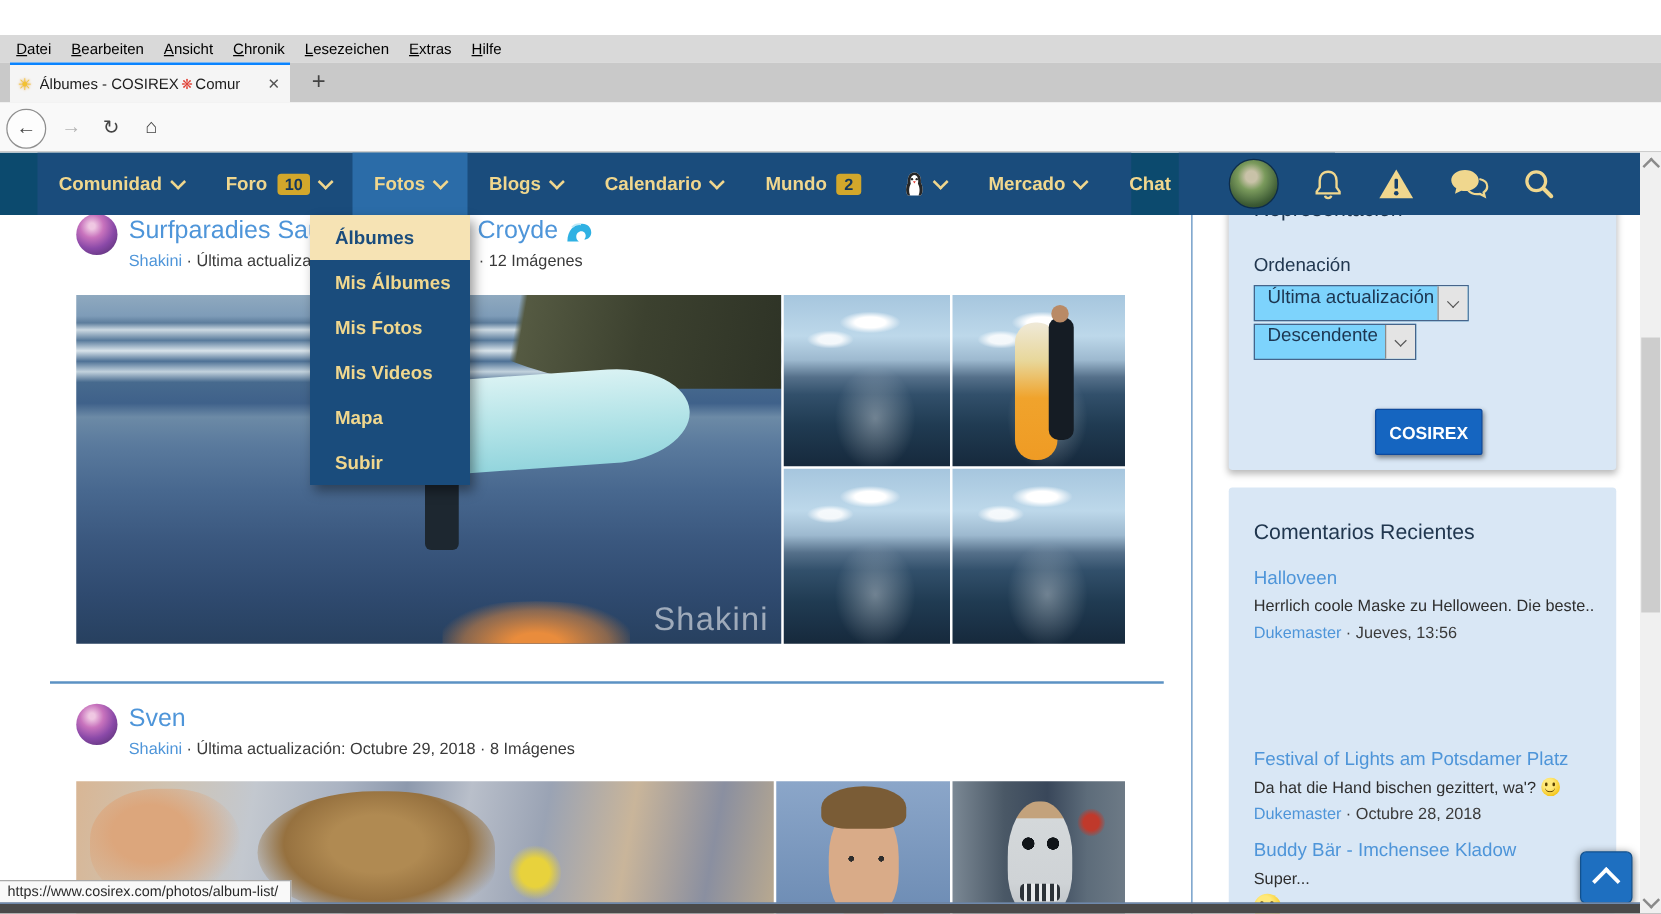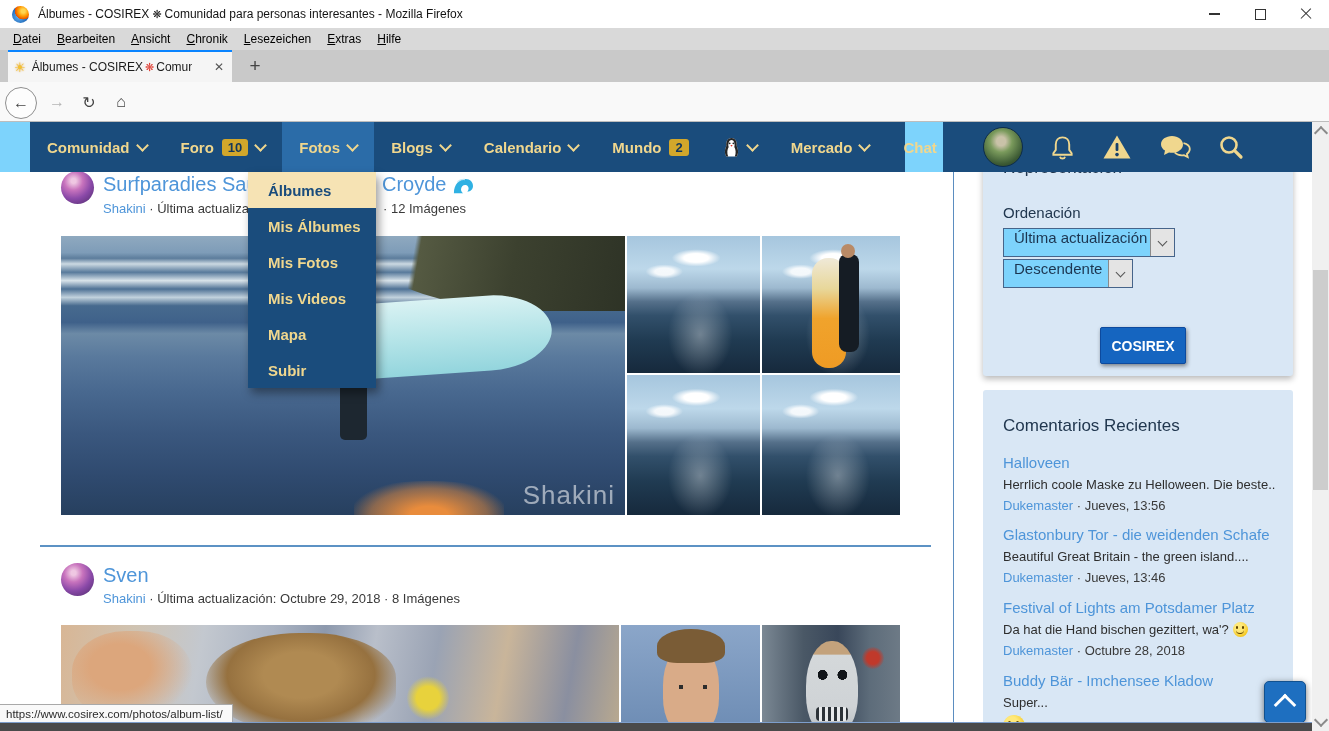--- a/index.html
+++ b/index.html
@@ -48,21 +48,21 @@
   .burger{display:flex;flex-direction:column;gap:3px;}
   .burger i{display:block;width:15px;height:2px;background:#4a4a4a;}
   
   .viewport{position:absolute;left:0;top:122px;width:1329px;height:609px;background:#fff;overflow:hidden;}
   
   .scrollbar{position:absolute;right:0;top:0;width:17px;height:100%;background:#f0f0f0;z-index:9;}
   .sb-thumb{position:absolute;left:1px;top:148px;width:15px;height:220px;background:#cdcdcd;}
   .sb-arrow{position:absolute;left:4px;width:8px;height:8px;border-right:2px solid #8a8a8a;border-bottom:2px solid #8a8a8a;}
   .sb-up{top:6px;transform:rotate(-135deg);} .sb-down{bottom:6px;transform:rotate(45deg);}
   
-  .site-nav{position:absolute;left:0;top:0;width:1068px;height:50px;background:#7dd3fc;z-index:4;text-align:center;}
+  .site-nav{position:absolute;left:0;top:0;width:1068px;height:50px;background:#0c4a6e;z-index:4;text-align:center;}
   .nav-left{position:absolute;left:30px;top:0;width:875px;height:50px;background:#1a4c7c;display:flex;align-items:center;}
   .nav-right{position:absolute;left:943px;top:0;width:369px;height:50px;background:#1a4c7c;display:flex;align-items:center;gap:27px;padding-left:40px;box-sizing:border-box;}
   .nitem{display:flex;align-items:center;gap:8px;padding:0 17px;height:50px;color:#f0d78e;font-weight:bold;font-size:15px;cursor:pointer;}
   .nitem.active{background:#2b6ca8;}
   .chev{width:7px;height:7px;border-right:2px solid #f0d78e;border-bottom:2px solid #f0d78e;transform:rotate(45deg);margin-top:-4px;}
   .nbadge{background:#d2a72b;color:#13375c;border-radius:3px;padding:1px 6px;font-size:13px;font-weight:bold;}
   .nav-avatar{width:38px;height:38px;border-radius:50%;flex:none;border:1px solid #0d2c4a;
     background:radial-gradient(circle at 45% 35%,#c9c2a8 14%,#7a9a5c 34%,#3c5a34 70%,#22361f 100%);}
   
   .dropdown{position:absolute;left:248px;top:50px;width:128px;background:#1a4c7c;box-shadow:3px 5px 9px rgba(0,0,0,.4);z-index:6;}
@@ -155,36 +155,20 @@
   .scroll-top{position:absolute;left:1264px;top:559px;width:40px;height:40px;background:#1e6fc0;border:1px solid #11518f;border-radius:5px;box-shadow:0 2px 7px rgba(0,0,0,.55);display:flex;align-items:center;justify-content:center;z-index:5;cursor:pointer;}
   .scroll-top i{width:13px;height:13px;border-top:3px solid #fff;border-left:3px solid #fff;transform:rotate(45deg);margin-top:6px;}
   .status-tooltip{position:absolute;left:0;top:582px;height:18px;background:#f9f9f9;border:1px solid #a9a9a9;border-left:none;display:flex;align-items:center;padding:0 9px 0 6px;font-size:11.5px;color:#2b2b2b;z-index:7;white-space:nowrap;}
   .bottom-edge{position:absolute;left:0;top:600px;width:100%;height:9px;background:#4a4a4a;border-top:1px solid #7d9ecb;z-index:8;}
 </style>
 </head>
 <body>
 
 <div class="stage">
 
-  <div class="titlebar">
-    <span class="ff-logo"></span>
-    <span class="title-text"><span>Álbumes - COSIREX</span><span class="title-star">❋</span><span>Comunidad para personas interesantes - Mozilla Firefox</span></span>
-    <div class="win-controls">
-      <div class="wc wc-min">
-          <i></i>
-        </div>
-      <div class="wc wc-max">
-          <i></i>
-        </div>
-      <div class="wc wc-close">
-          <i></i>
-          <b></b>
-        </div>
-    </div>
-  </div>
 
   <div class="menubar">
     <span class="mitem">Datei</span>
     <span class="mitem">Bearbeiten</span>
     <span class="mitem">Ansicht</span>
     <span class="mitem">Chronik</span>
     <span class="mitem">Lesezeichen</span>
     <span class="mitem">Extras</span>
     <span class="mitem">Hilfe</span>
   </div>
@@ -409,27 +393,20 @@
       <div class="ph comments-heading">Comentarios Recientes</div>
 
       <div class="comment" style="top:64px;">
         <div class="c-title">Halloveen</div>
         <div class="c-body">
             <span>Herrlich coole Maske zu Helloween. Die beste...</span>
           </div>
         <div class="c-meta"><a>Dukemaster</a><span> · Jueves, 13:56</span></div>
       </div>
 
-      <div class="comment" style="top:136px;">
-        <div class="c-title">Glastonbury Tor - die weidenden Schafe</div>
-        <div class="c-body">
-            <span>Beautiful Great Britain - the green island....</span>
-          </div>
-        <div class="c-meta"><a>Dukemaster</a><span> · Jueves, 13:46</span></div>
-      </div>
 
       <div class="comment" style="top:209px;">
         <div class="c-title">Festival of Lights am Potsdamer Platz</div>
         <div class="c-body">
             <span>Da hat die Hand bischen gezittert, wa'?</span>
             <span class="smiley"></span>
           </div>
         <div class="c-meta"><a>Dukemaster</a><span> · Octubre 28, 2018</span></div>
       </div>
 

